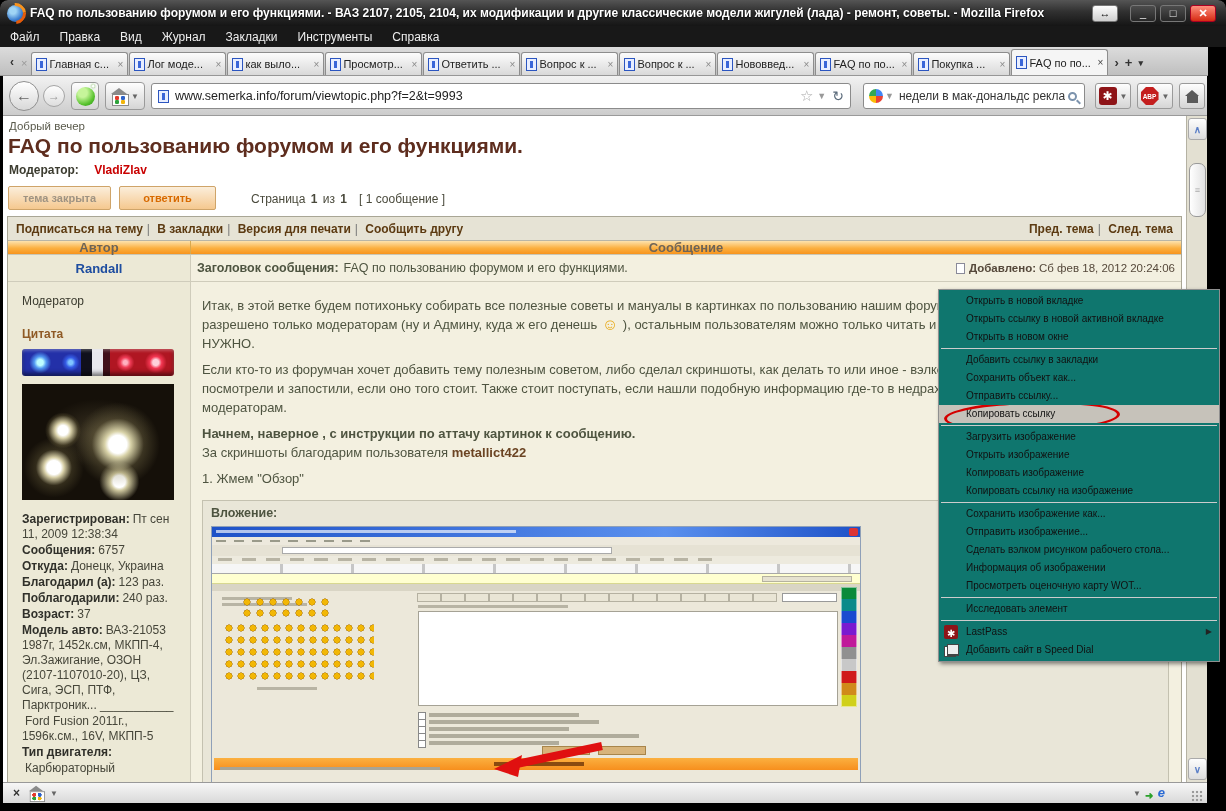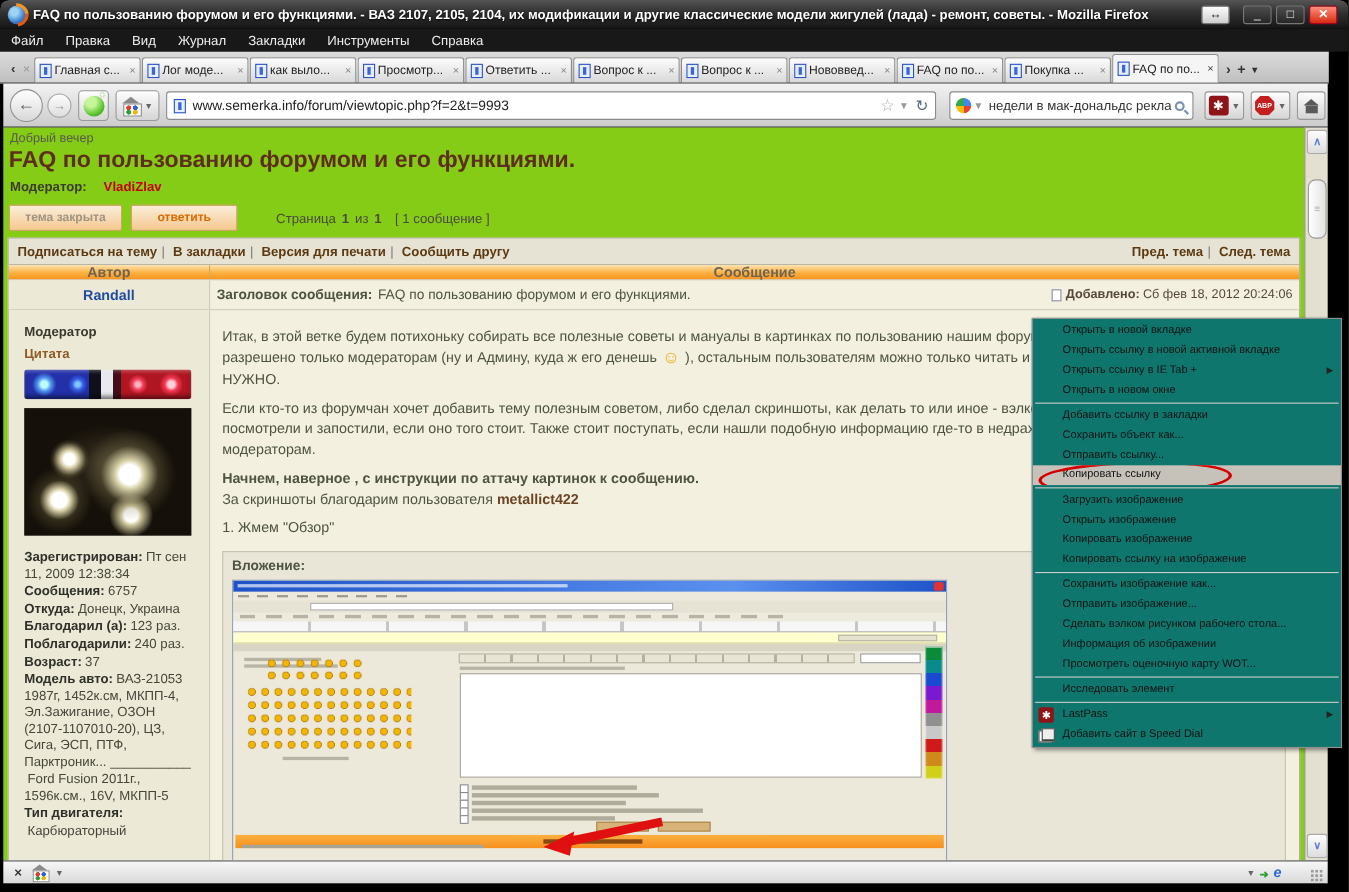--- a/index.html
+++ b/index.html
@@ -102,21 +102,21 @@
     display:flex;align-items:center;justify-content:center;
     clip-path:polygon(30% 0,70% 0,100% 30%,100% 70%,70% 100%,30% 100%,0 70%,0 30%);}
   .nav-homebtn{position:absolute;left:1176px;top:7px;width:26px;height:26px;border:1px solid #9a9a9a;
     border-radius:3px;background:linear-gradient(#fefefe,#d5d5d5);display:flex;align-items:center;justify-content:center;}
   .house2{width:15px;height:13px;position:relative;}
   .house2::before{content:"";position:absolute;left:0;top:0;border-left:7.5px solid transparent;
     border-right:7.5px solid transparent;border-bottom:6px solid #5a5a5a;}
   .house2::after{content:"";position:absolute;left:2px;top:6px;width:11px;height:7px;background:#5a5a5a;}
 
   
-  .page{position:absolute;left:3px;top:116px;width:1183px;height:666px;background:#84cc16;overflow:hidden;
+  .page{position:absolute;left:3px;top:116px;width:1183px;height:666px;background:#ffffff;overflow:hidden;
     color:#4e5440;}
   .greeting{position:absolute;left:6px;top:4px;font-size:11.5px;color:#5a5a4c;}
   .topic-title{position:absolute;left:5px;top:18px;font-size:21px;font-weight:bold;color:#5e2d1e;}
   .mod-line{position:absolute;left:6px;top:47px;font-size:12px;color:#3c3c30;font-weight:bold;}
   .mod-name{color:#c90000;margin-left:12px;}
   .btn-locked,.btn-reply{position:absolute;top:70px;height:24px;border:1px solid #cfa469;border-radius:2px;
     background:linear-gradient(#fbeedb,#f5c author 88f);
     background:linear-gradient(#fbeedb,#f5c88f);display:flex;align-items:center;justify-content:center;
     font-size:11px;font-weight:bold;}
   .btn-locked{left:5px;width:103px;color:#9f9382;}
@@ -139,21 +139,21 @@
     border-right:1px solid #cfccbb;color:#1e4da0;font-weight:bold;font-size:13px;background:#ece9d6;}
   .scell-msg{flex:1;display:flex;align-items:center;padding:0 6px;}
   .subj-label{font-weight:bold;margin-right:5px;white-space:nowrap;}
   .subj-text{white-space:nowrap;overflow:hidden;}
   .posted{margin-left:auto;display:flex;align-items:center;white-space:nowrap;color:#55483a;font-size:11.5px;}
   .posted b{margin:0 3px 0 4px;}
   .doc-ico{width:9px;height:11px;border:1px solid #8a8a99;background:#fff;flex:none;}
   .mainrow{display:flex;min-height:515px;}
   .acell{width:183px;border-right:1px solid #cfccbb;background:#ece9d6;padding:12px 12px 0 14px;
     font-size:12px;color:#46463a;}
-  .rank{font-weight:bold;color:#3a3a2e;margin-bottom:6px;}
+  .rank{font-weight:normal;color:#3a3a2e;margin-bottom:19px;}
   .quote-link{color:#8f5a25;font-weight:bold;margin-bottom:8px;}
   .lights{width:152px;height:27px;border-radius:3px;margin:2px 0 8px 0;
     background:
       radial-gradient(circle at 12% 50%,#bdfdff 0 3px,rgba(90,170,255,.85) 6px,transparent 11px),
       radial-gradient(circle at 32% 50%,#7fc4ff 0 2px,rgba(60,110,255,.7) 5px,transparent 9px),
       radial-gradient(circle at 68% 50%,#ffb0c0 0 2px,rgba(255,70,100,.8) 5px,transparent 9px),
       radial-gradient(circle at 88% 50%,#ffd0da 0 3px,rgba(255,60,90,.85) 6px,transparent 11px),
       linear-gradient(90deg,#2330a8 0 39%,#10101c 39% 46%,#e8e8ee 46% 53%,#40101a 53% 58%,#b01622 58% 100%);
     box-shadow:inset 0 2px 3px rgba(255,255,255,.25),inset 0 -3px 4px rgba(0,0,0,.5);}
   .avatar{width:152px;height:116px;margin-bottom:12px;background:
@@ -575,24 +575,20 @@
       <div class="mi">
         <span class="ic"></span>
         <span class="milabel">Открыть в новой вкладке</span>
       </div>
 
       <div class="mi">
         <span class="ic"></span>
         <span class="milabel">Открыть ссылку в новой активной вкладке</span>
       </div>
 
-      <div class="mi has-sub">
-        <span class="ic"></span>
-        <span class="milabel">Открыть ссылку в IE Tab +</span>
-      </div>
 
       <div class="mi">
         <span class="ic"></span>
         <span class="milabel">Открыть в новом окне</span>
       </div>
 
       <div class="mi sep">
         <span class="ic"></span>
 
       </div>

